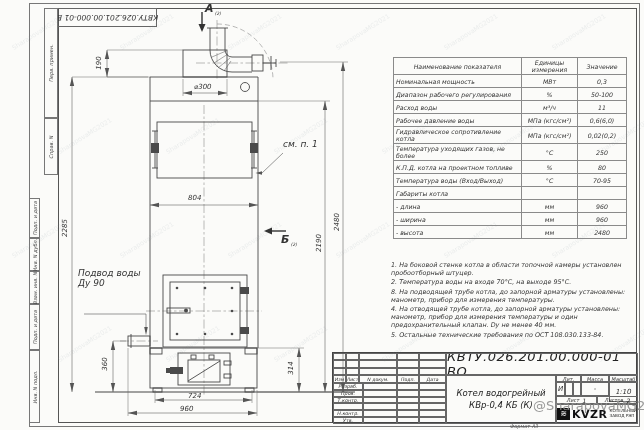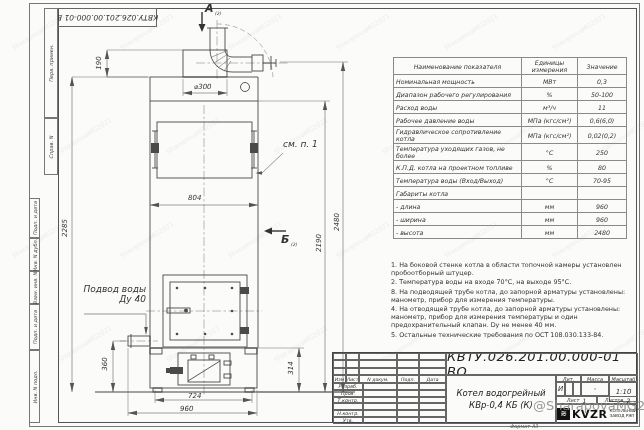--- a/index.html
+++ b/index.html
@@ -22,21 +22,21 @@
   
   .spec-title{left:393px;top:38px;width:233px;text-align:center;font-size:10.5px;
               font-style:italic;color:#222;letter-spacing:0.5px;}
   table.spec{position:absolute;left:393px;top:57px;width:233px;border-collapse:collapse;
              font-size:6.2px;font-style:italic;color:#333;table-layout:fixed;}
   table.spec td,table.spec th{border:0.6px solid #8a8a8a;padding:1px 2px;font-weight:normal;
              height:10px;overflow:hidden;}
   table.spec th{text-align:center;}
   td.c{text-align:center;}
   
-  .notes{left:391px;top:261px;width:247px;font-size:6.4px;
+  .notes{left:391px;top:261px;width:247px;font-size:6.4px;font-style:italic;
          line-height:1.28;color:#333;}
   
   .tblock{left:332px;top:352px;width:305px;height:71px;border:1.1px solid #444;
           box-sizing:border-box;font-style:italic;}
   .cell{position:absolute;box-sizing:border-box;border:0.6px solid #666;font-size:5px;
         display:flex;align-items:center;justify-content:center;overflow:hidden;}
   .docnum{font-size:13px;font-style:italic;letter-spacing:0.5px;color:#222;}
   .prod{flex-direction:column;font-size:8.5px;line-height:1.3;color:#222;}
   .logo-row{display:flex;align-items:center;justify-content:center;gap:2px;}
   .logo-mark{width:13px;height:12px;background:#111;color:#fff;font-size:8px;line-height:4px;
@@ -251,23 +251,23 @@
   <span class="dtext rot" style="left:284px;top:364px;">314</span>
   <span class="dtext" style="left:188px;top:392px;">724</span>
   <span class="dtext" style="left:180px;top:405px;">960</span>
 
   <span class="dtext viewlbl" style="left:205px;top:2px;">А</span>
   <span class="dtext tinyref" style="left:215px;top:11px;">(2)</span>
   <span class="dtext viewlbl" style="left:281px;top:233px;">Б</span>
   <span class="dtext tinyref" style="left:291px;top:242px;">(2)</span>
   <span class="dtext" style="left:283px;top:139px;font-size:9px;font-style:italic;">см. п. 1</span>
 
-  <div class="abs" style="left:78px;top:284px;width:68px;text-align:right;z-index:6;">
+  <div class="abs" style="left:78px;top:268px;width:68px;text-align:left;z-index:6;">
     <div class="dtext" style="position:static;font-size:9px;">Подвод воды</div>
-    <div class="dtext" style="position:static;font-size:9px;">Ду 40</div>
+    <div class="dtext" style="position:static;font-size:9px;">Ду 90</div>
   </div>
 
   <table class="spec">
     <colgroup>
         <col style="width:128px">
         <col style="width:56px">
         <col style="width:49px">
       </colgroup>
     <thead>
         <tr id="spec-head">

